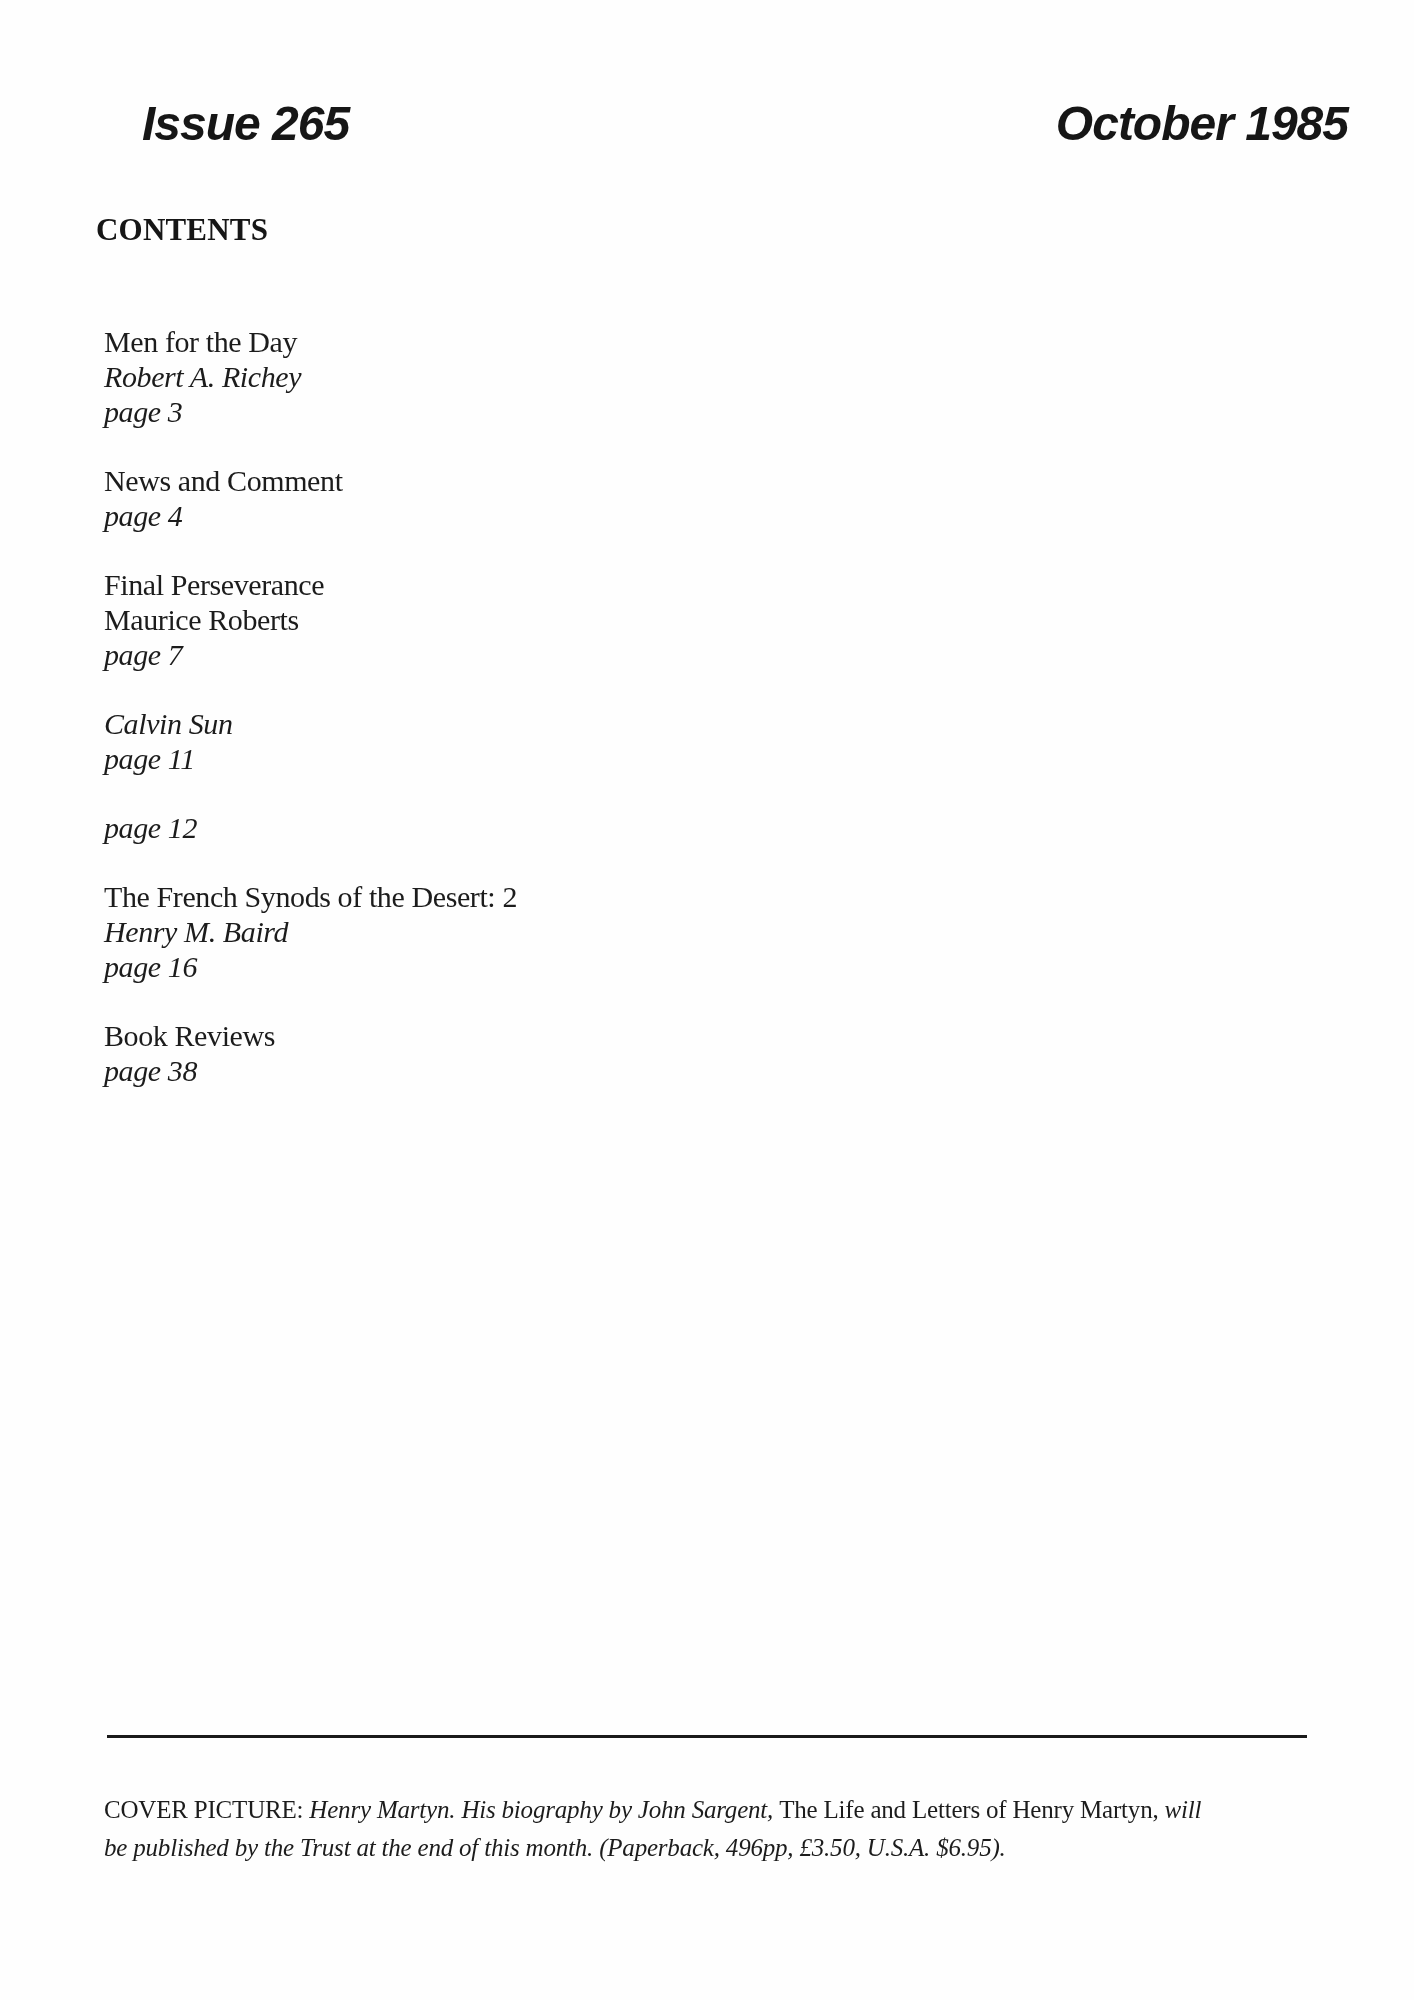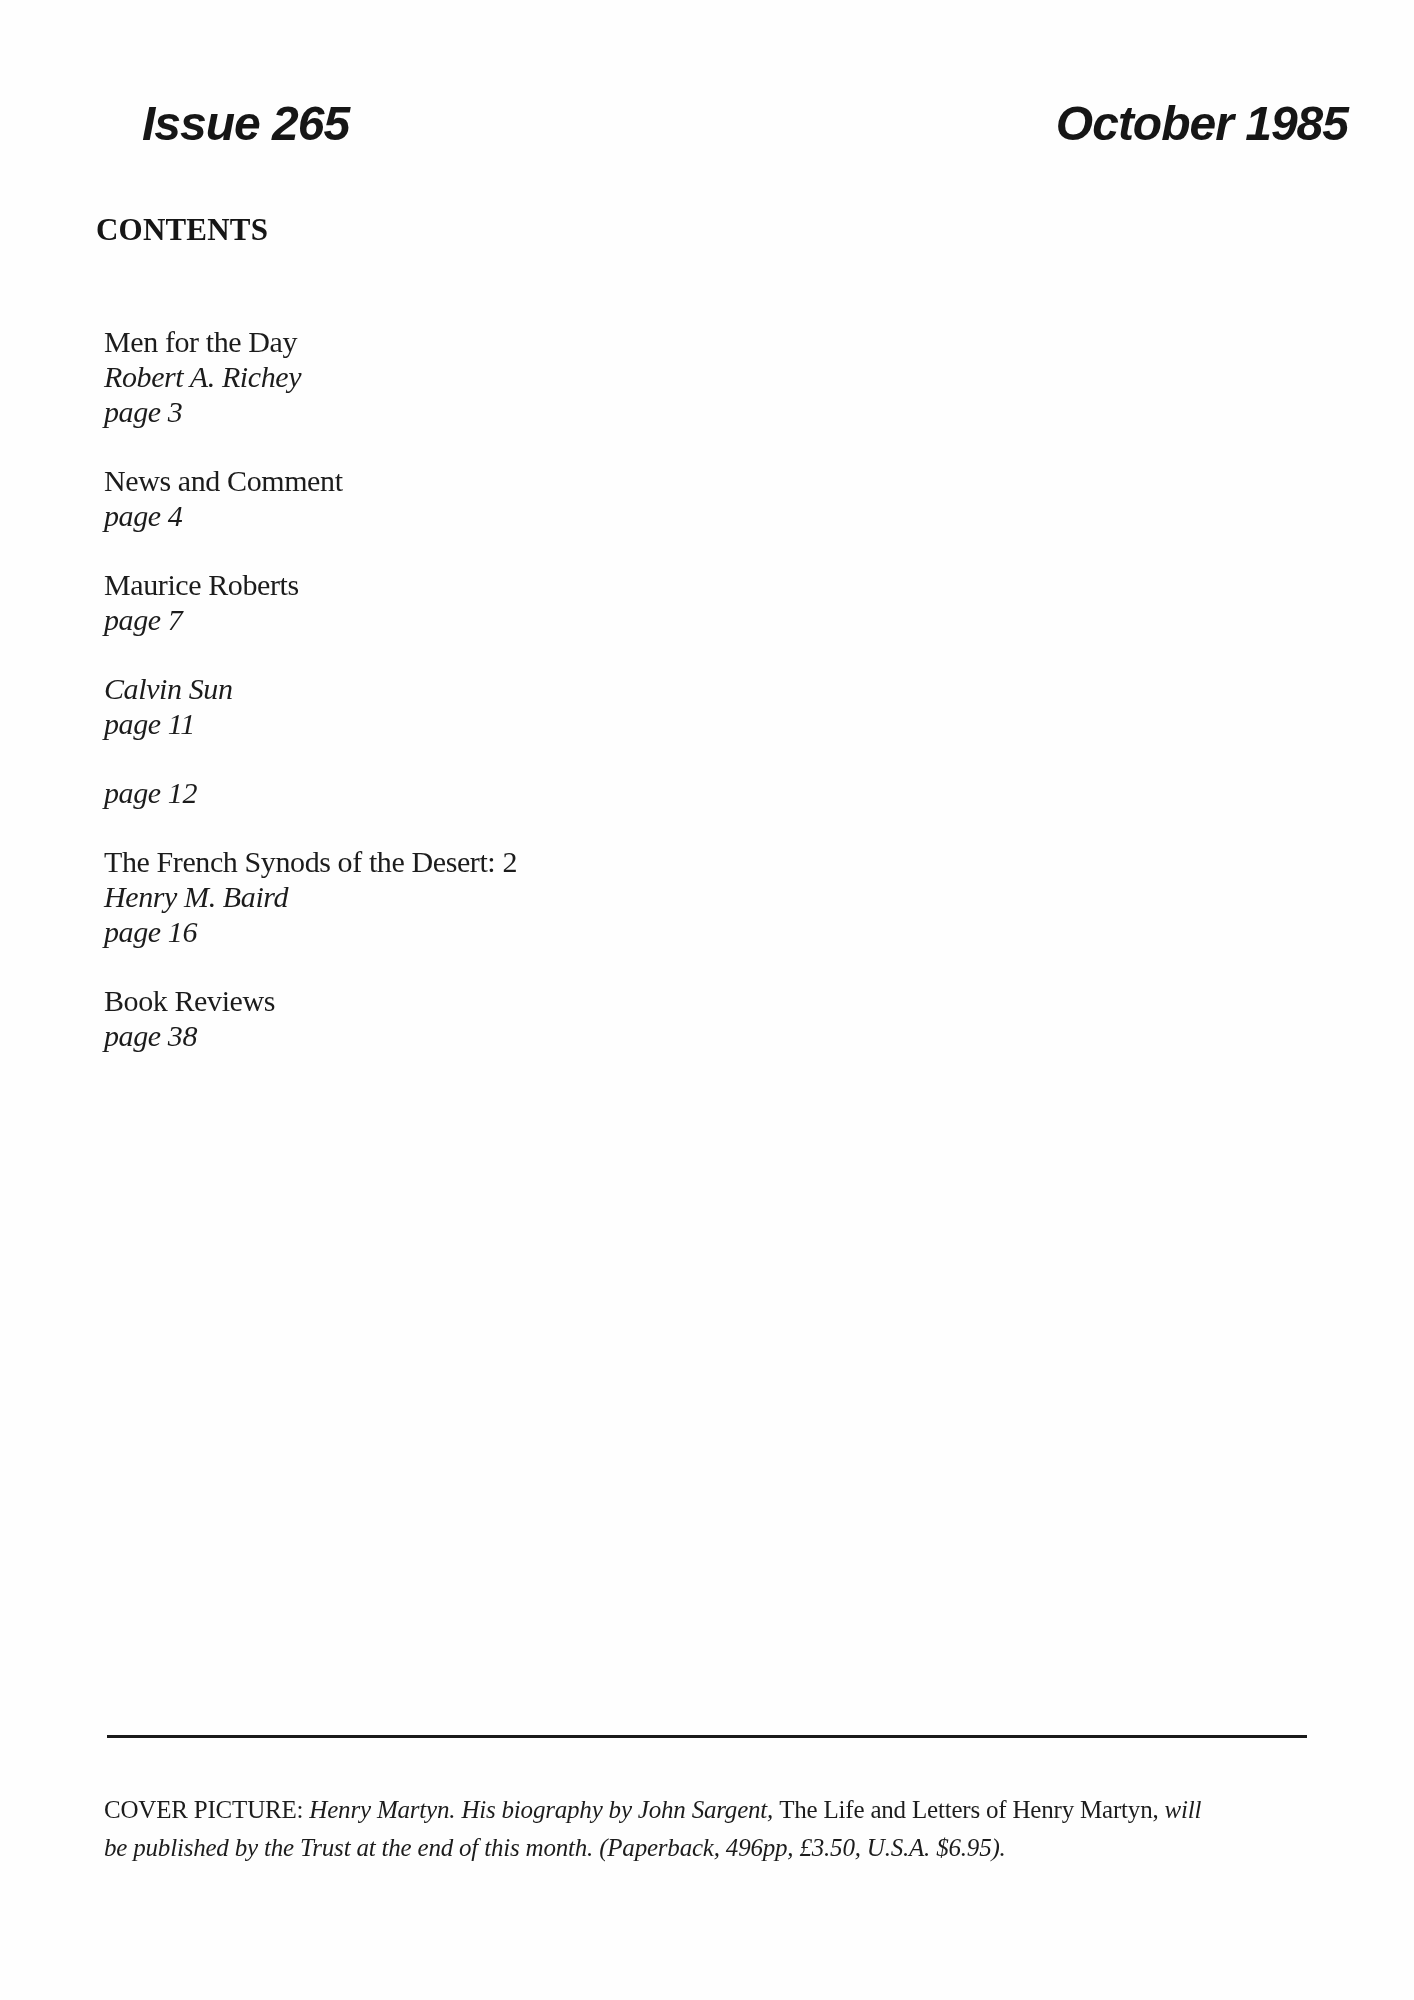--- a/index.html
+++ b/index.html
@@ -96,20 +96,21 @@
     <div class="entry">
       <div class="title">Men for the Day</div>
       <div class="author">Robert A. Richey</div>
       <div class="pageref">page 3</div>
     </div>
     <div class="entry">
       <div class="title">News and Comment</div>
       <div class="pageref">page 4</div>
     </div>
     <div class="entry">
+      <div class="title">Final Perseverance</div>
       <div class="author upright">Maurice Roberts</div>
       <div class="pageref">page 7</div>
     </div>
     <div class="entry">
       <div class="author">Calvin Sun</div>
       <div class="pageref">page 11</div>
     </div>
     <div class="entry">
       <div class="pageref">page 12</div>
     </div>

